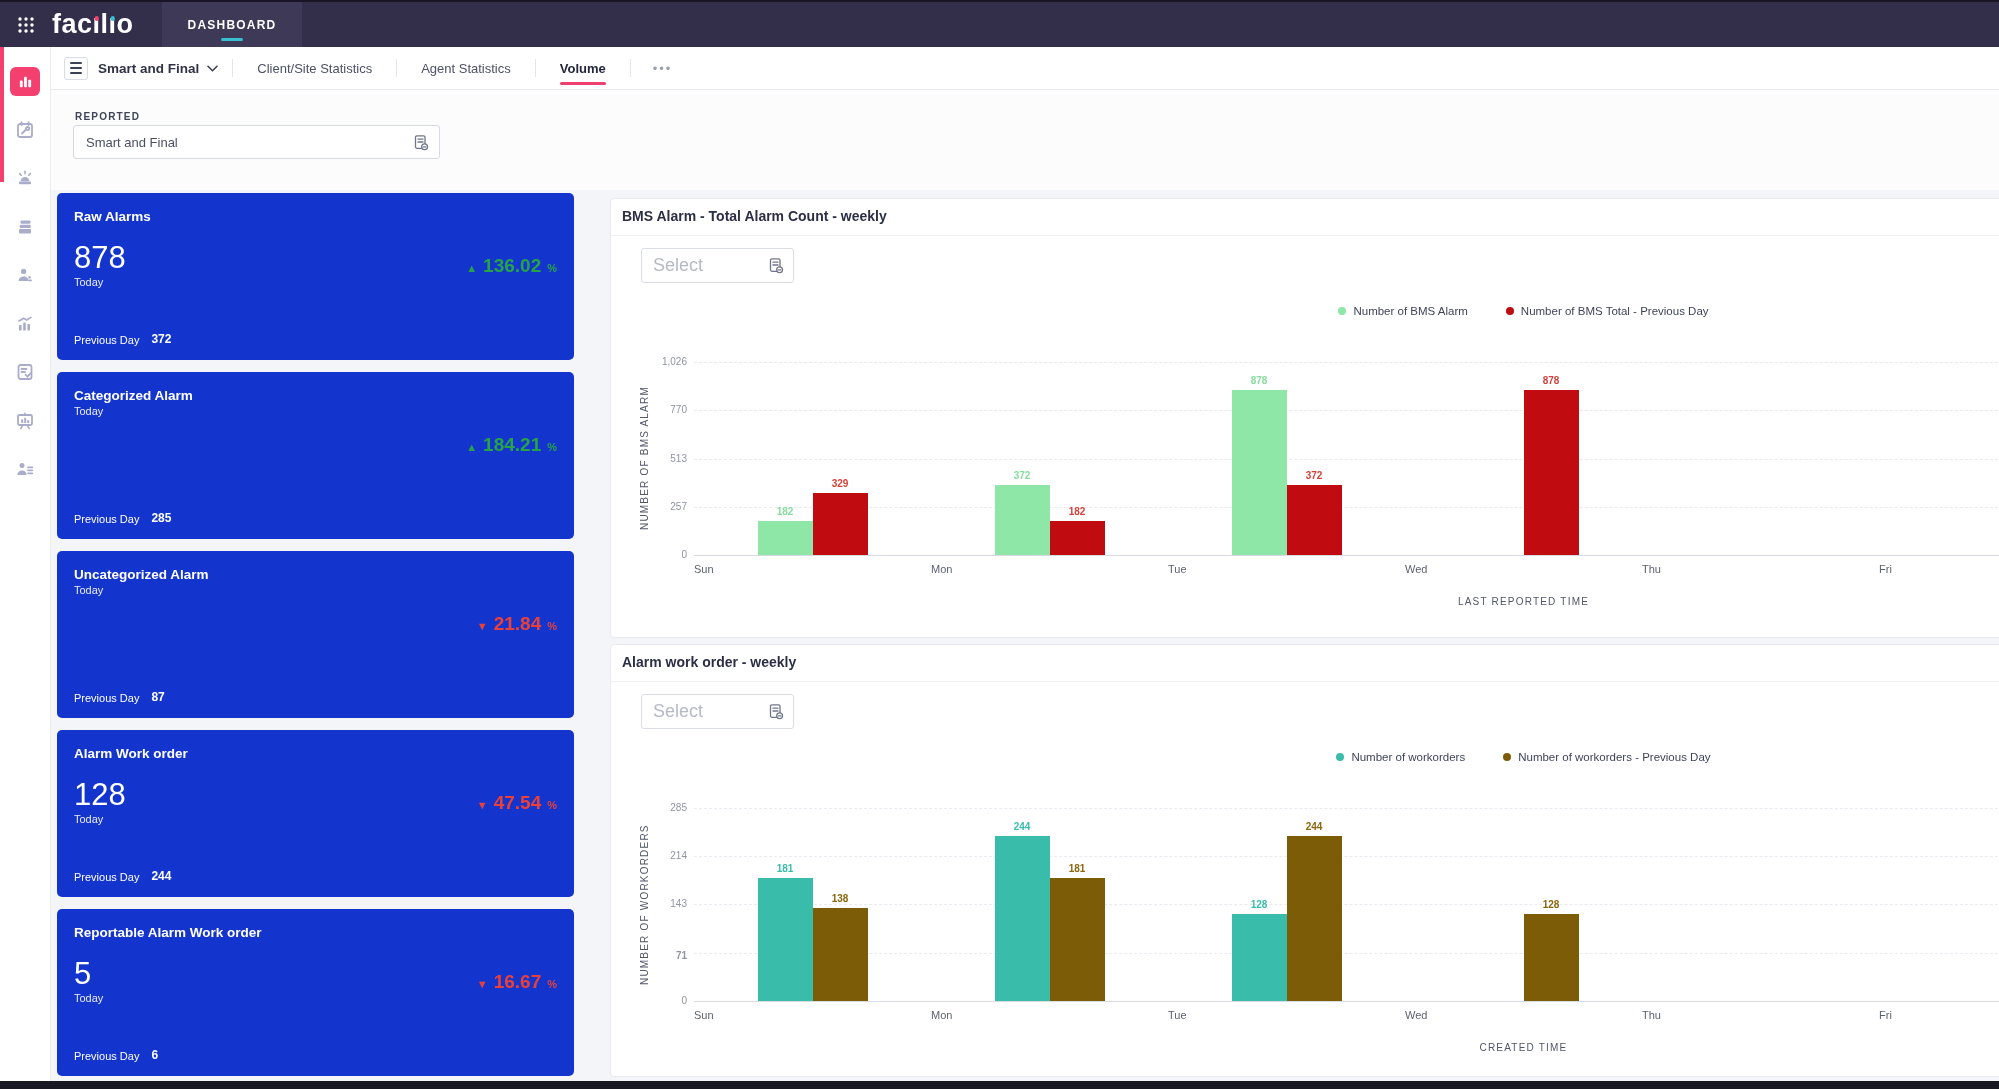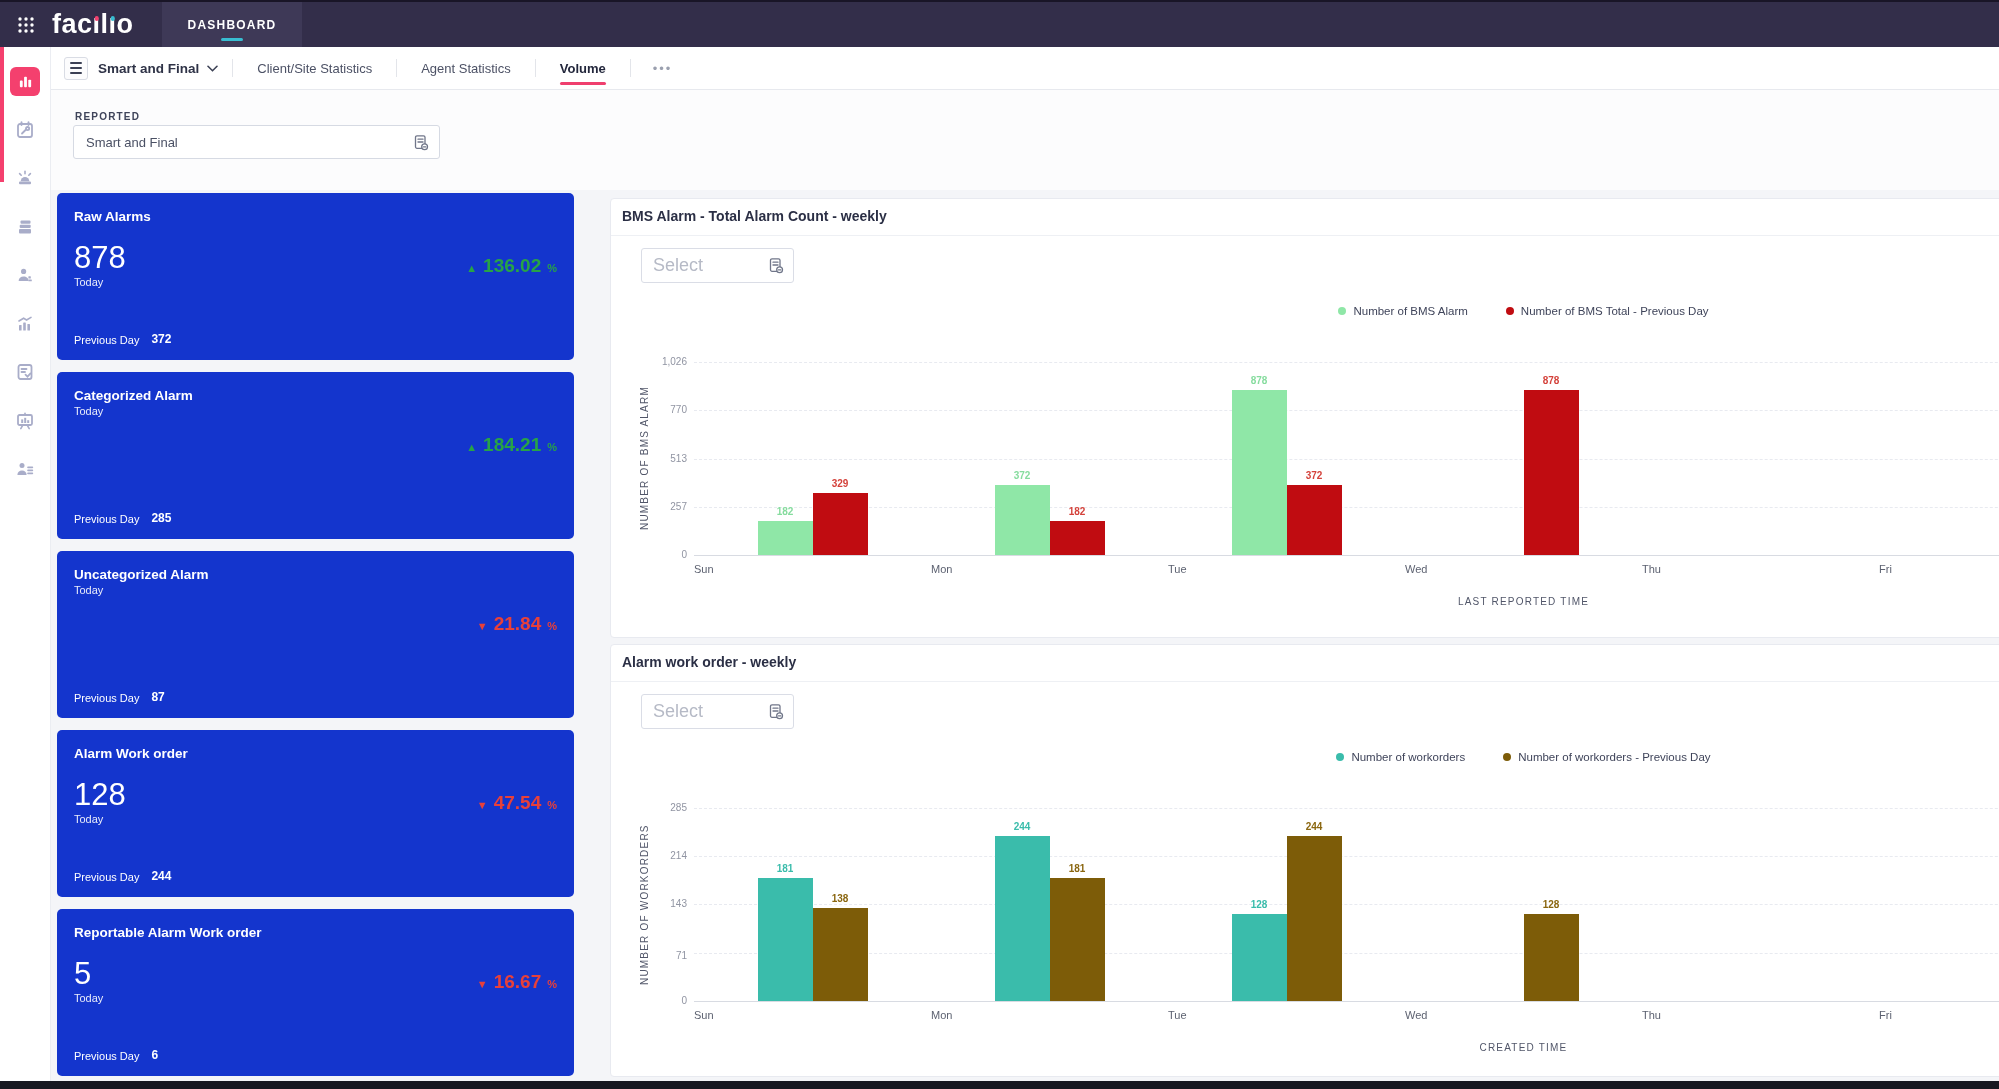--- a/index.html
+++ b/index.html
@@ -408,21 +408,21 @@
       <span class="legend-item">
         <i class="dot" style="background: rgb(125, 92, 8);"></i>
         <span>Number of workorders - Previous Day</span>
       </span>
     </div>
   <div class="ylab">NUMBER OF WORKORDERS</div>
   <div class="plot">
       <div class="gridline base" style="top: 356px;"></div>
       <div class="ytick" style="top: 350px;">0</div>
       <div class="gridline" style="top: 307.919px;"></div>
-      <div class="ytick" style="top: 305px;">71</div>
+      <div class="ytick" style="top: 305px; font-weight: bold;">71</div>
       <div class="gridline" style="top: 259.161px;"></div>
       <div class="ytick" style="top: 253.161px;">143</div>
       <div class="gridline" style="top: 211.081px;"></div>
       <div class="ytick" style="top: 205.081px;">214</div>
       <div class="gridline" style="top: 163px;"></div>
       <div class="ytick" style="top: 157px;">285</div>
       <div class="xtick" style="left: 83px;">Sun</div>
       <div class="bar" style="left: 146.5px; top: 233px; width: 55px; height: 123px; background: rgb(58, 188, 171);"></div>
       <div class="bar-label" style="left: 146.5px; top: 218px; color: rgb(58, 188, 171);">181</div>
       <div class="bar" style="left: 201.5px; top: 263px; width: 55px; height: 93px; background: rgb(125, 92, 8);"></div>

